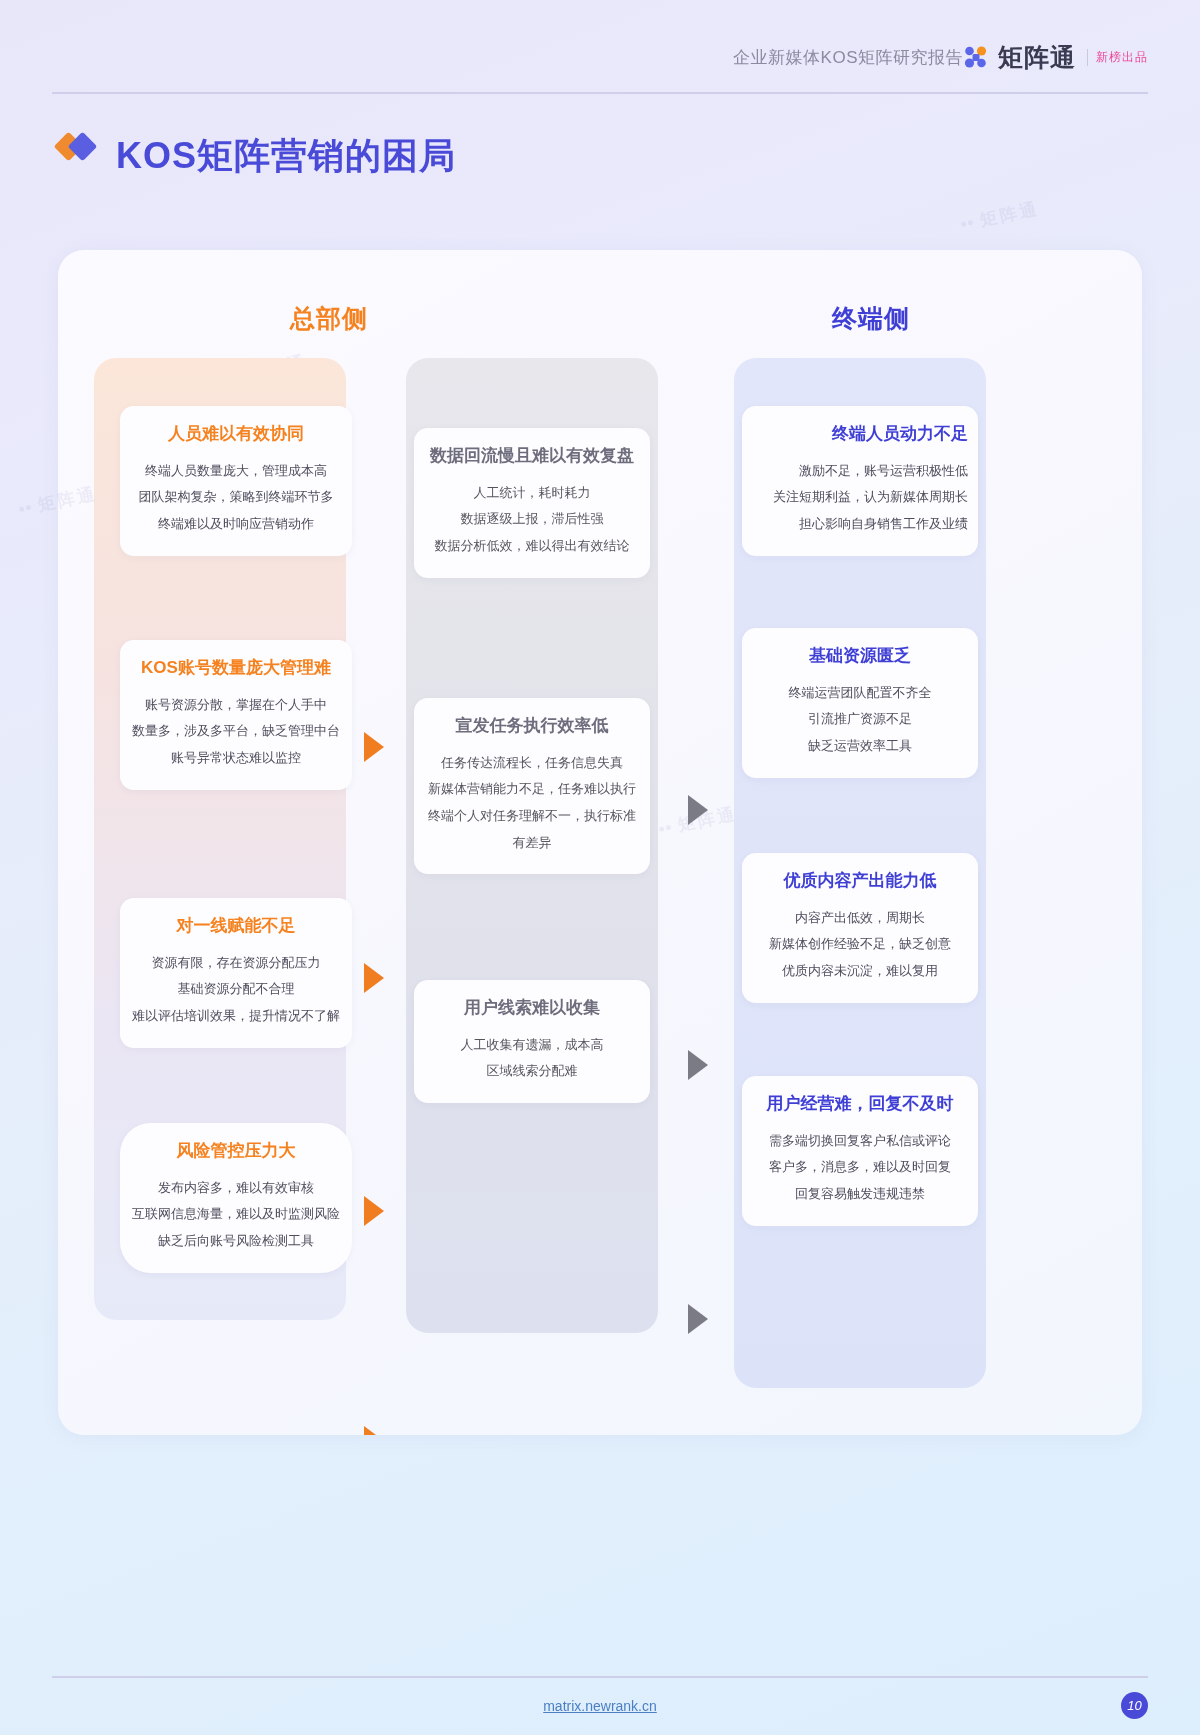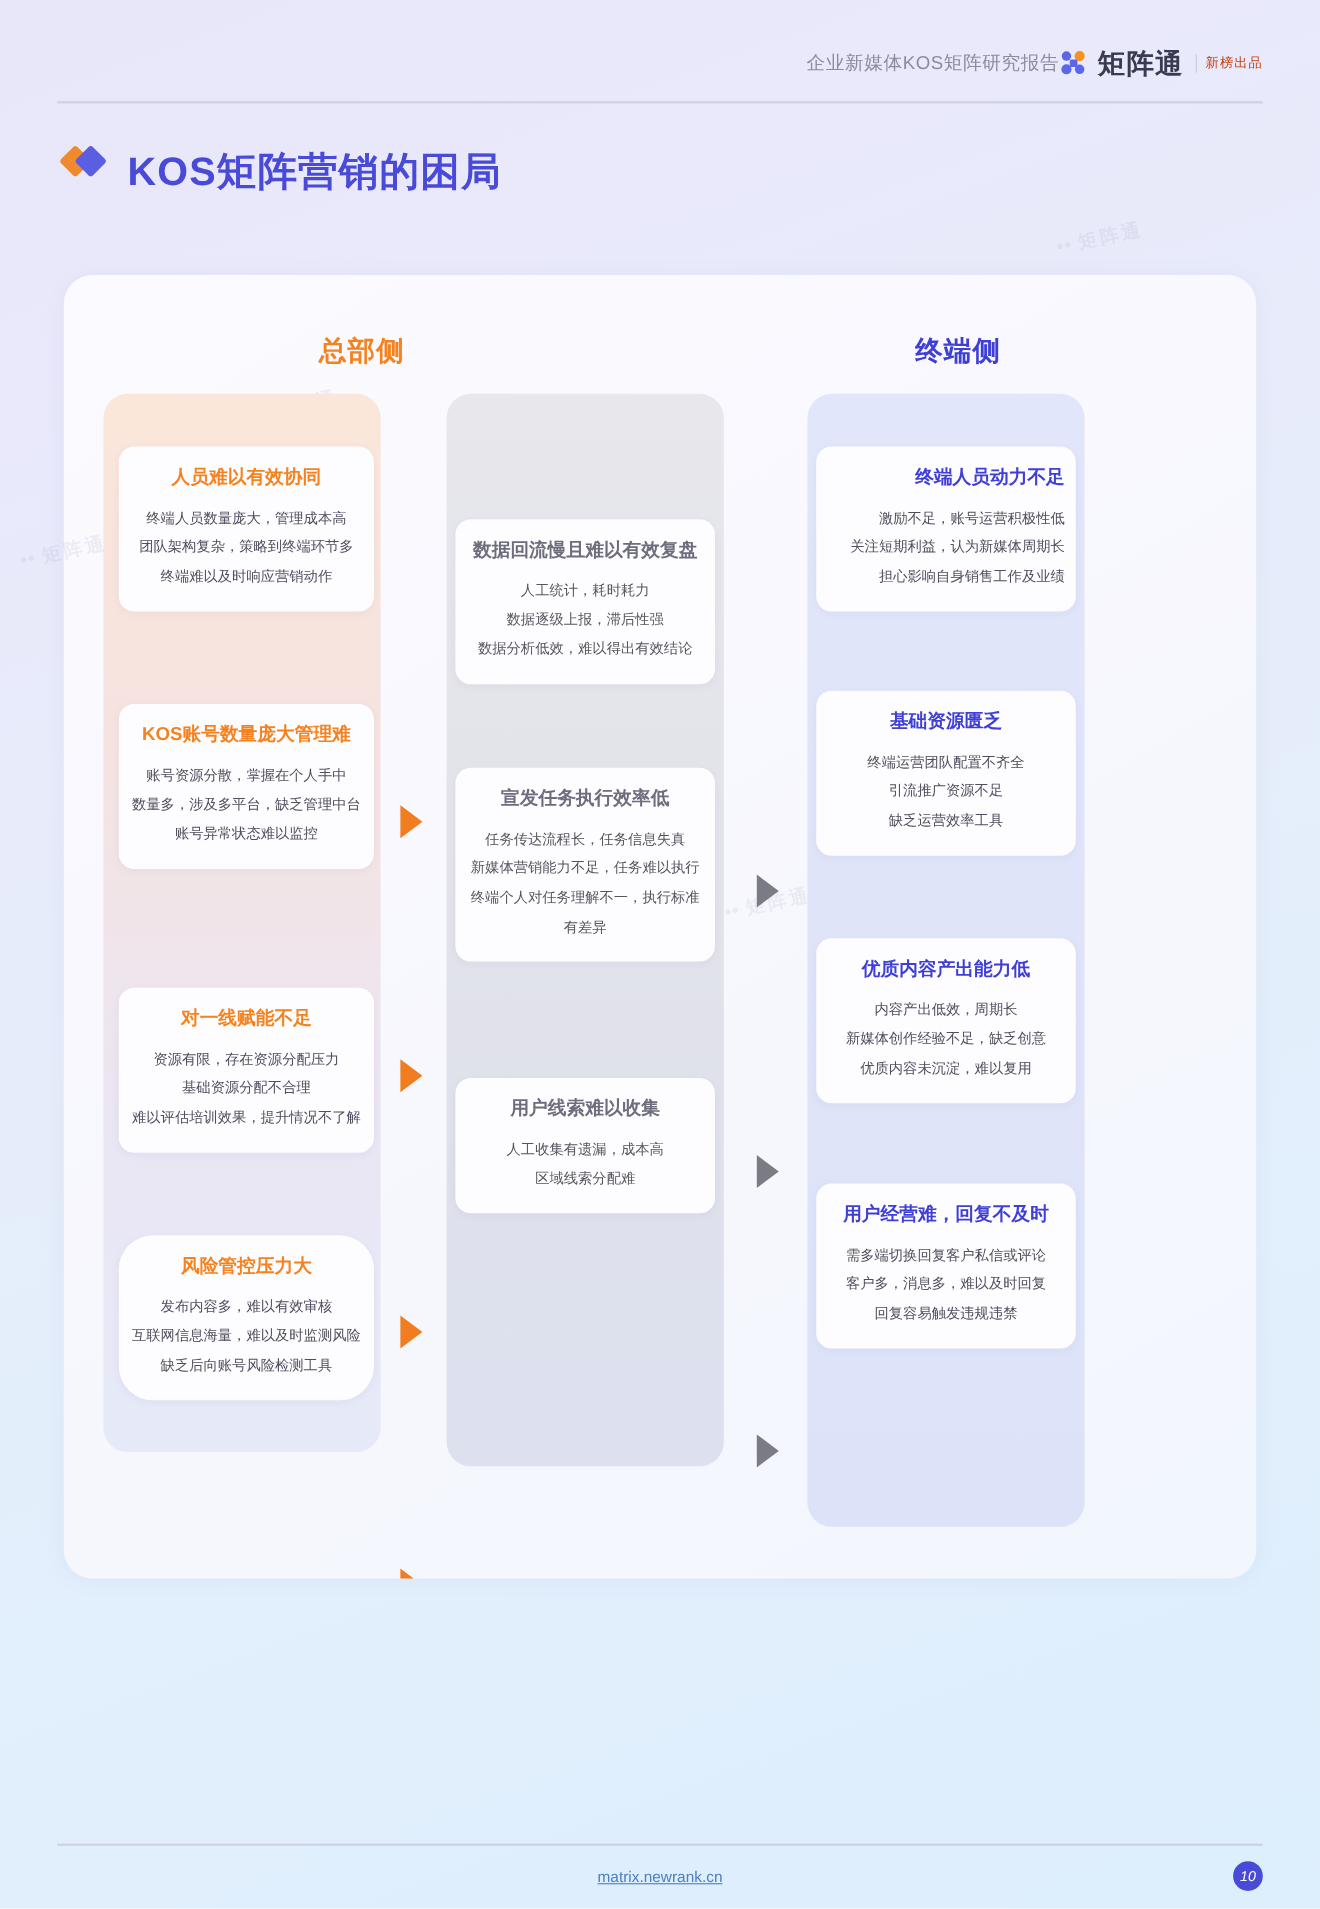--- a/index.html
+++ b/index.html
@@ -25,21 +25,21 @@
     color: #8b8ba0;
     letter-spacing: 0.5px;
     font-weight: 400;
   }
   .brand { display: flex; align-items: center; gap: 9px; }
   .brand-mark { width: 26px; height: 26px; position: relative; flex: none; }
   .brand-name {
     font-size: 25px; font-weight: 700; color: #3a3a52; letter-spacing: 1px;
   }
   .brand-sub {
-    font-size: 12px; color: #c2410c; letter-spacing: 1px;
+    font-size: 12px; color: #ec4899; letter-spacing: 1px;
     border-left: 1px solid #c9c9de; padding-left: 8px; margin-left: 2px;
   }
   .header-rule {
     position: absolute; left: 52px; right: 52px; top: 92px;
     height: 2px; background: #cfcfe9;
   }
 
   
   .section-title-row {
     position: absolute; left: 58px; top: 132px;
@@ -94,21 +94,21 @@
     left: 348px; height: 975px;
     background: linear-gradient(180deg, #e7e7ec 0%, #e2e3ea 45%, #dee0ec 75%, #dde1ef 100%);
   }
   .col.c2 {
     left: 676px; height: 1030px;
     background: linear-gradient(180deg, #e2e6fa 0%, #dfe4f9 50%, #dce3f8 100%);
   }
 
   .card {
     position: absolute;
-    left: 14px;
+    left: 26px;
     width: 232px;
     background: #fdfdff;
     border-radius: 14px;
     padding: 16px 10px 18px;
     text-align: center;
     box-shadow: 0 2px 7px rgba(120,120,170,0.07);
   }
   .card.wide { left: 8px; width: 236px; }
   .card-title {
     font-size: 17px; font-weight: 700; margin-bottom: 11px; line-height: 1.45;
@@ -229,21 +229,21 @@
         <div class="card-line">缺乏后向账号风险检测工具</div>
       </div>
     </div>
 
     <div class="arrow orange" style="left:306px; top:374px;"></div>
     <div class="arrow orange" style="left:306px; top:605px;"></div>
     <div class="arrow orange" style="left:306px; top:838px;"></div>
     <div class="arrow orange" style="left:306px; top:1068px;"></div>
 
     <div class="col c1">
-      <div class="card c1 wide" style="top:70px;margin-top:44px;">
+      <div class="card c1 wide" style="top:70px;">
         <div class="card-title">数据回流慢且难以有效复盘</div>
         <div class="card-line">人工统计，耗时耗力</div>
         <div class="card-line">数据逐级上报，滞后性强</div>
         <div class="card-line">数据分析低效，难以得出有效结论</div>
       </div>
       <div class="card c1 wide" style="top:340px;">
         <div class="card-title">宣发任务执行效率低</div>
         <div class="card-line">任务传达流程长，任务信息失真</div>
         <div class="card-line">新媒体营销能力不足，任务难以执行</div>
         <div class="card-line">终端个人对任务理解不一，执行标准</div>

